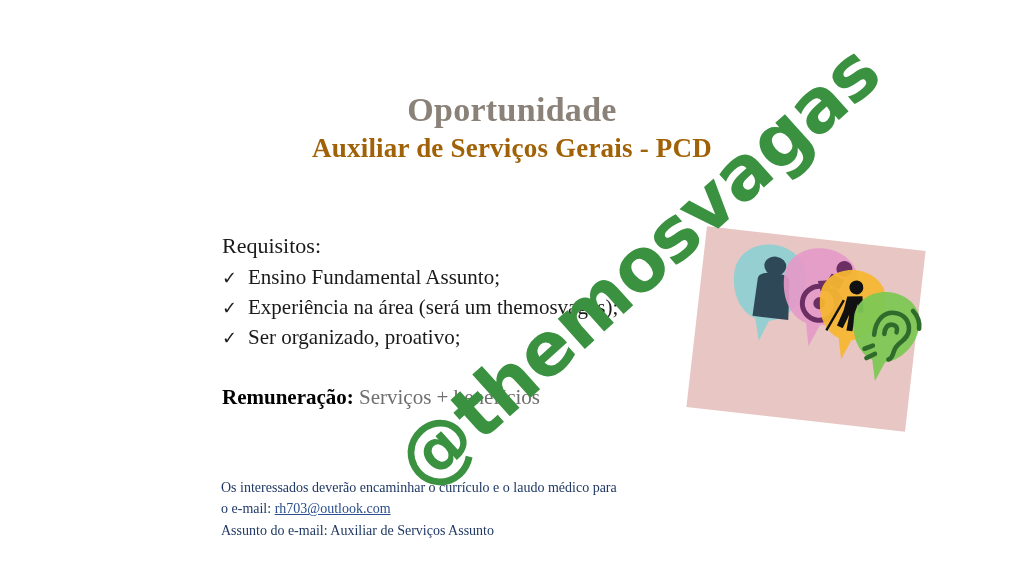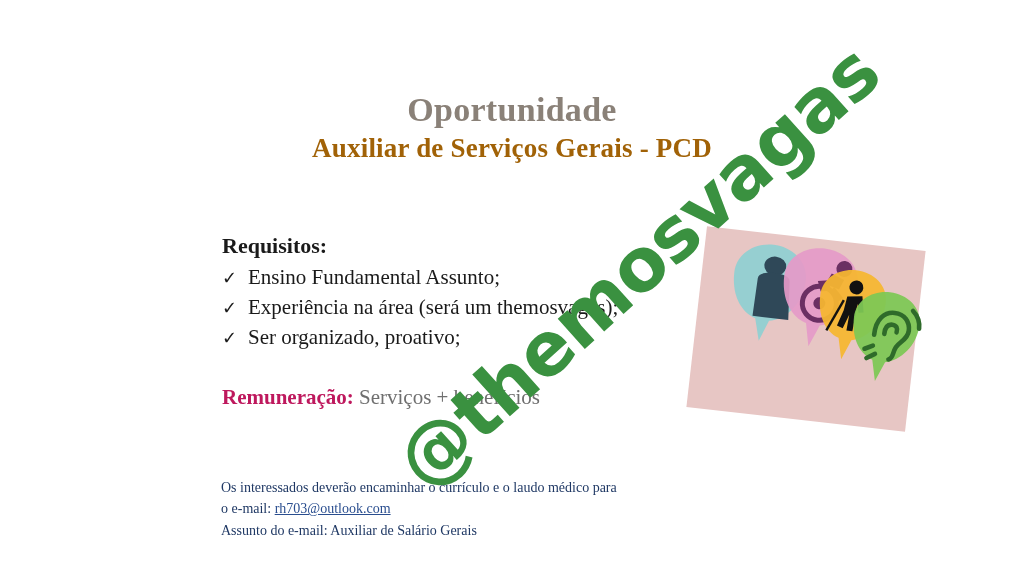--- a/index.html
+++ b/index.html
@@ -43,21 +43,21 @@
   }
 
   
   .requirements {
     position: absolute;
     left: 222px;
     top: 232px;
     width: 520px;
   }
   .req-heading {
-    font-weight: bold;
+    font-weight: normal;
     font-size: 22px;
     color: #1a1a1a;
     line-height: 1.25;
   }
   .req-list {
     list-style: none;
     margin: 2px 0 0 0;
     padding: 0;
   }
   .req-item {
@@ -81,21 +81,21 @@
   .remuneration {
     position: absolute;
     left: 222px;
     top: 385px;
     font-size: 21px;
     color: #6f6f6f;
     white-space: nowrap;
   }
   .remuneration .label {
     font-weight: bold;
-    color: #be185d;
+    color: #000000;
   }
 
   
   .contact {
     position: absolute;
     left: 221px;
     top: 477px;
     font-size: 14px;
     color: #1f3864;
     line-height: 1.52;
@@ -179,21 +179,21 @@
   <div class="remuneration">
     <span class="label">Remuneração:</span>
     <span class="value">Serviços + benefícios</span>
   </div>
 
   <div class="contact">
     <div class="contact-line">Os interessados deverão encaminhar o currículo e o laudo médico para</div>
     <div class="contact-line">
       <span>o e-mail: </span><a class="email-link" href="#">rh703@outlook.com</a>
     </div>
-    <div class="contact-line">Assunto do e-mail: Auxiliar de Salário Gerais</div>
+    <div class="contact-line">Assunto do e-mail: Auxiliar de Serviços Assunto</div>
   </div>
 
   <div class="illustration">
     <div class="pink-card"></div>
     <svg class="bubbles" width="236" height="212" viewBox="0 0 236 212">
       <g transform="rotate(6.5 118 106)">
 
         <g>
           <path d="M40 55 C40 35 58 23 76 23 C94 23 112 35 112 55 C112 78 96 96 80 99 L72 120 L66 98 C50 93 40 76 40 55 Z" fill="#8fcfd1" opacity="0.92"></path>
           <g fill="#2f4858">

